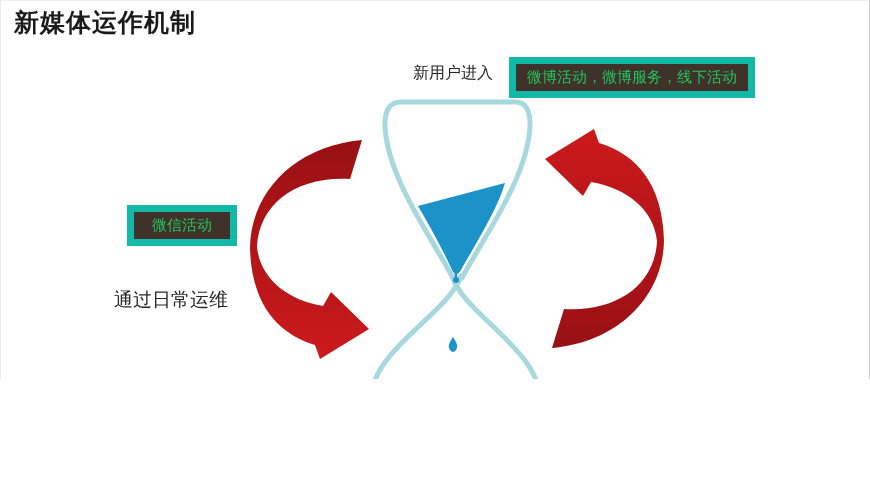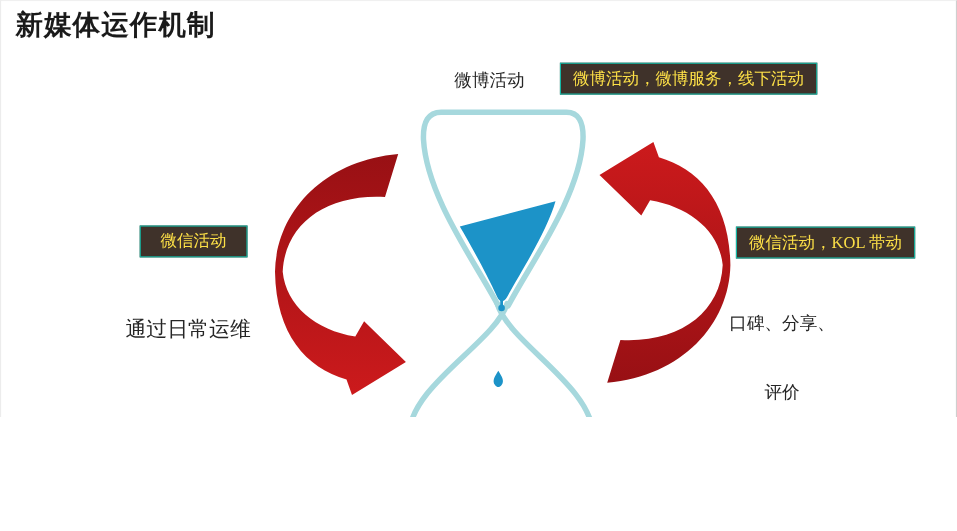--- a/index.html
+++ b/index.html
@@ -18,23 +18,23 @@
   .title{
     left:13px;top:5px;
     font-family:"Liberation Sans", "DejaVu Sans", sans-serif;
     font-size:25px;font-weight:700;color:#1a1a1a;letter-spacing:1px;
     z-index:3;
   }
   .plain-label{
     color:#262626;font-size:16px;z-index:3;white-space:pre;
   }
   .brown-box{
-    background:#3f322a;color:#fde047;font-size:15px;
+    background:#3f322a;color:#22c55e;font-size:15px;
     padding:4px 11px;z-index:3;white-space:nowrap;
-    border:1px solid #14b8a6;
+    border:7px solid #14b8a6;
   }
   .lbl-new-user{left:412px;top:62px;}
   .box-top{left:508px;top:56px;}
   .box-left{left:114px;top:204px;padding:4px 18px;margin-left:12px;}
   .txt-left{left:108px;top:246px;width:124px;text-align:center;line-height:21px;font-size:19px;}
   .box-right{left:668px;top:205px;}
   .txt-right{left:660px;top:241px;width:100px;text-align:center;line-height:21px;font-size:16px;}
   .txt-bottom{left:408px;top:439px;line-height:19px;font-size:16px;}
   .box-bottom{left:505px;top:443px;padding:5px 16px;}
   .art{left:0;top:0;z-index:1;}
@@ -92,33 +92,28 @@
     <circle cx="455" cy="279" r="3" fill="#1c93c8"></circle>
 
     <path fill="#1c93c8" d="M 452,336
          C 455,341 458,345 455,349
          C 453,351.5 451,351.5 449,349
          C 446,345 449,341 452,336 Z"></path>
 
     <ellipse cx="452" cy="414" rx="70" ry="13" fill="#1c93c8"></ellipse>
   </svg>
 
-  <div class="abs plain-label lbl-new-user">微博活动</div>
+  <div class="abs plain-label lbl-new-user">新用户进入</div>
   <div class="abs brown-box box-top">微博活动，微博服务，线下活动</div>
 
   <div class="abs brown-box box-left">微信活动</div>
   <div class="abs plain-label txt-left">
     <div>通过日常运维</div>
   </div>
 
-  <div class="abs brown-box box-right">微信活动，KOL 带动</div>
-  <div class="abs plain-label txt-right">
-    <div>口碑、分享、</div>
-    <div>评价</div>
-  </div>
 
   <div class="abs plain-label txt-bottom">
     <div>会员沉淀</div>
     
   </div>
 
   <div class="abs bottom-edge"></div>
 </div>
 
 </body></html>

